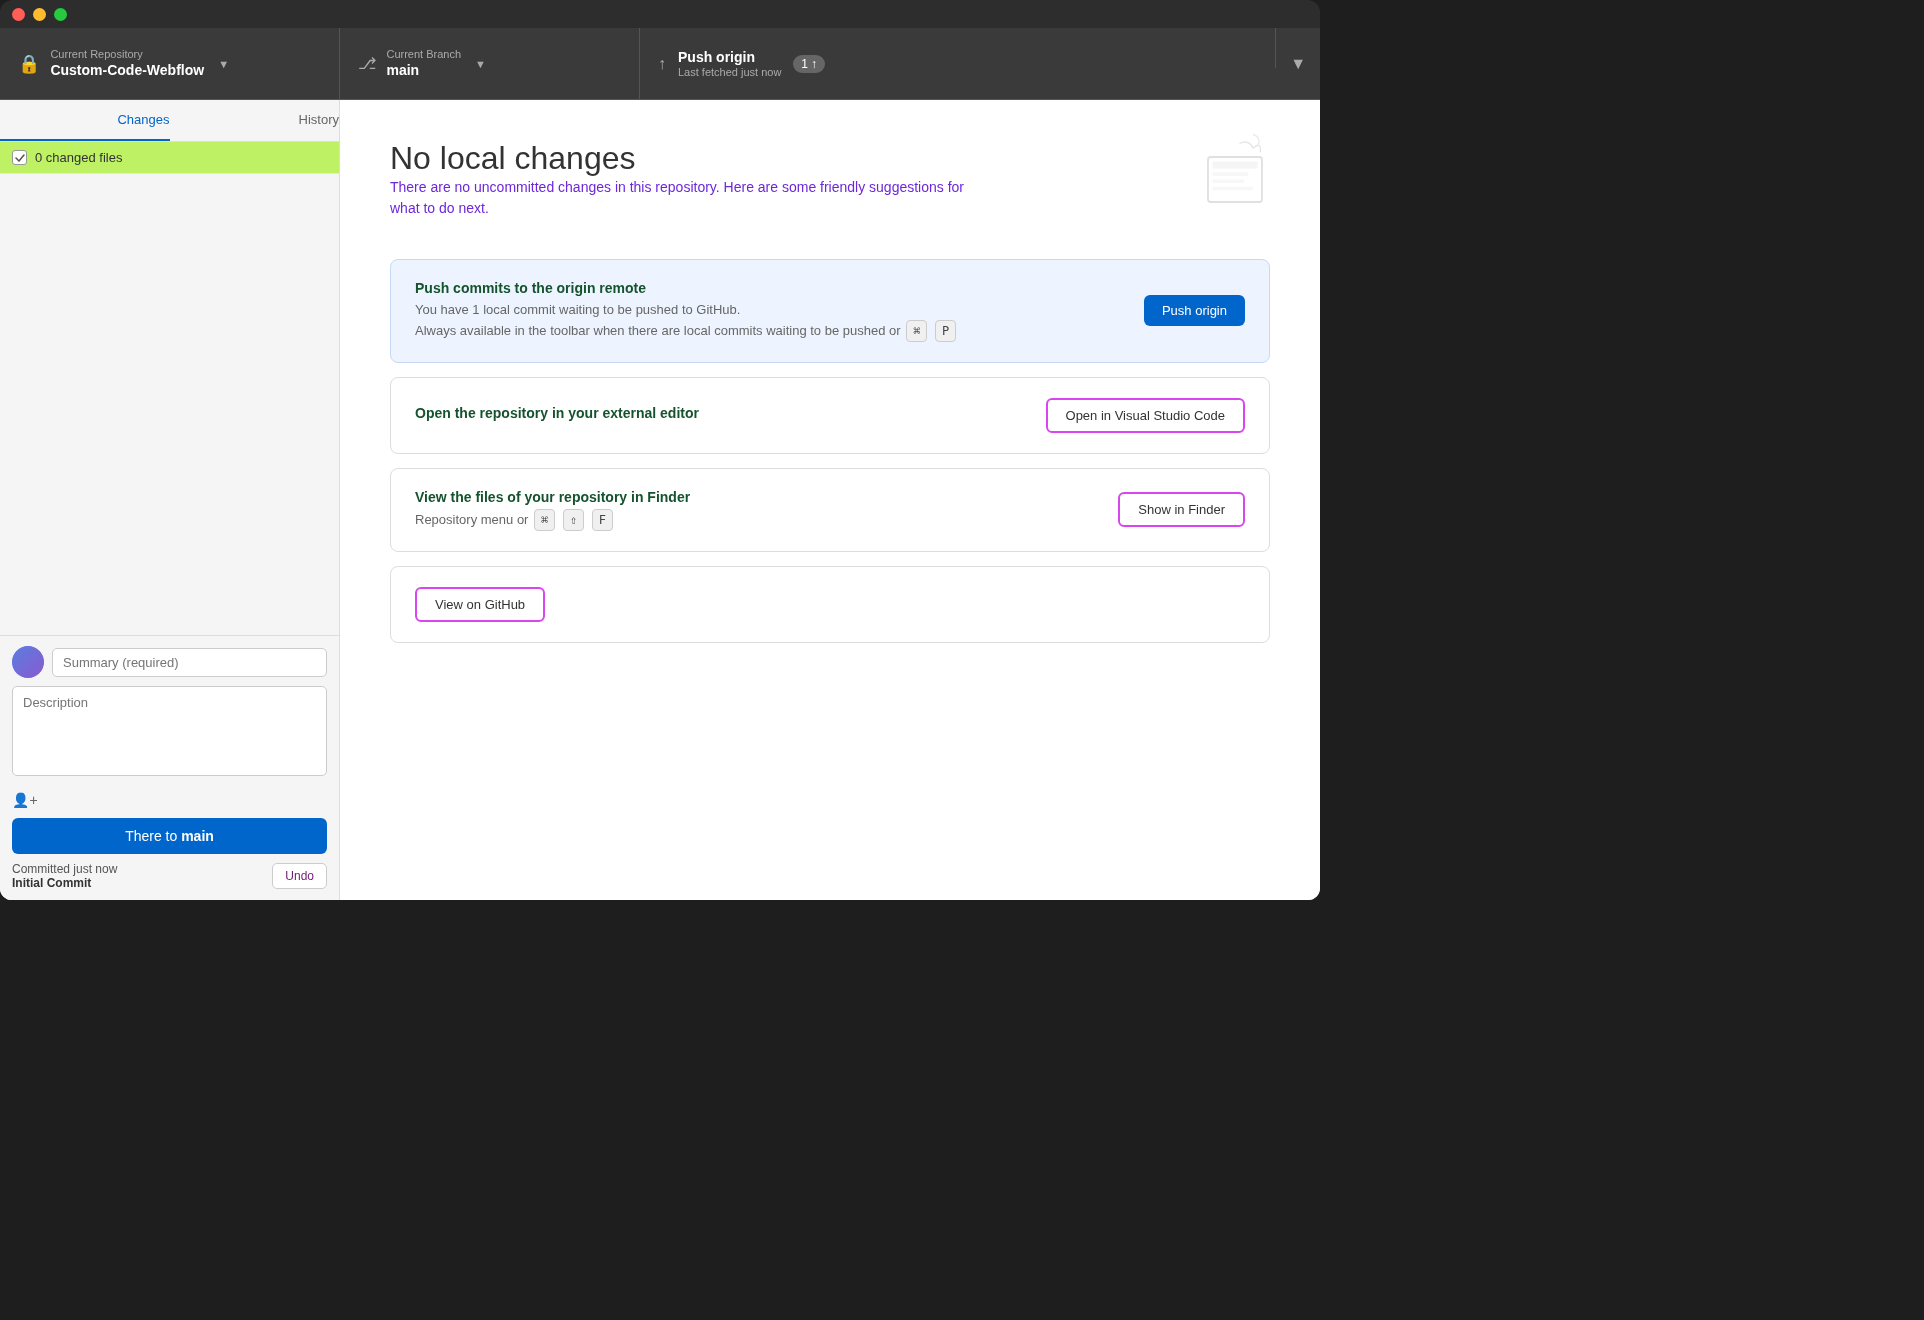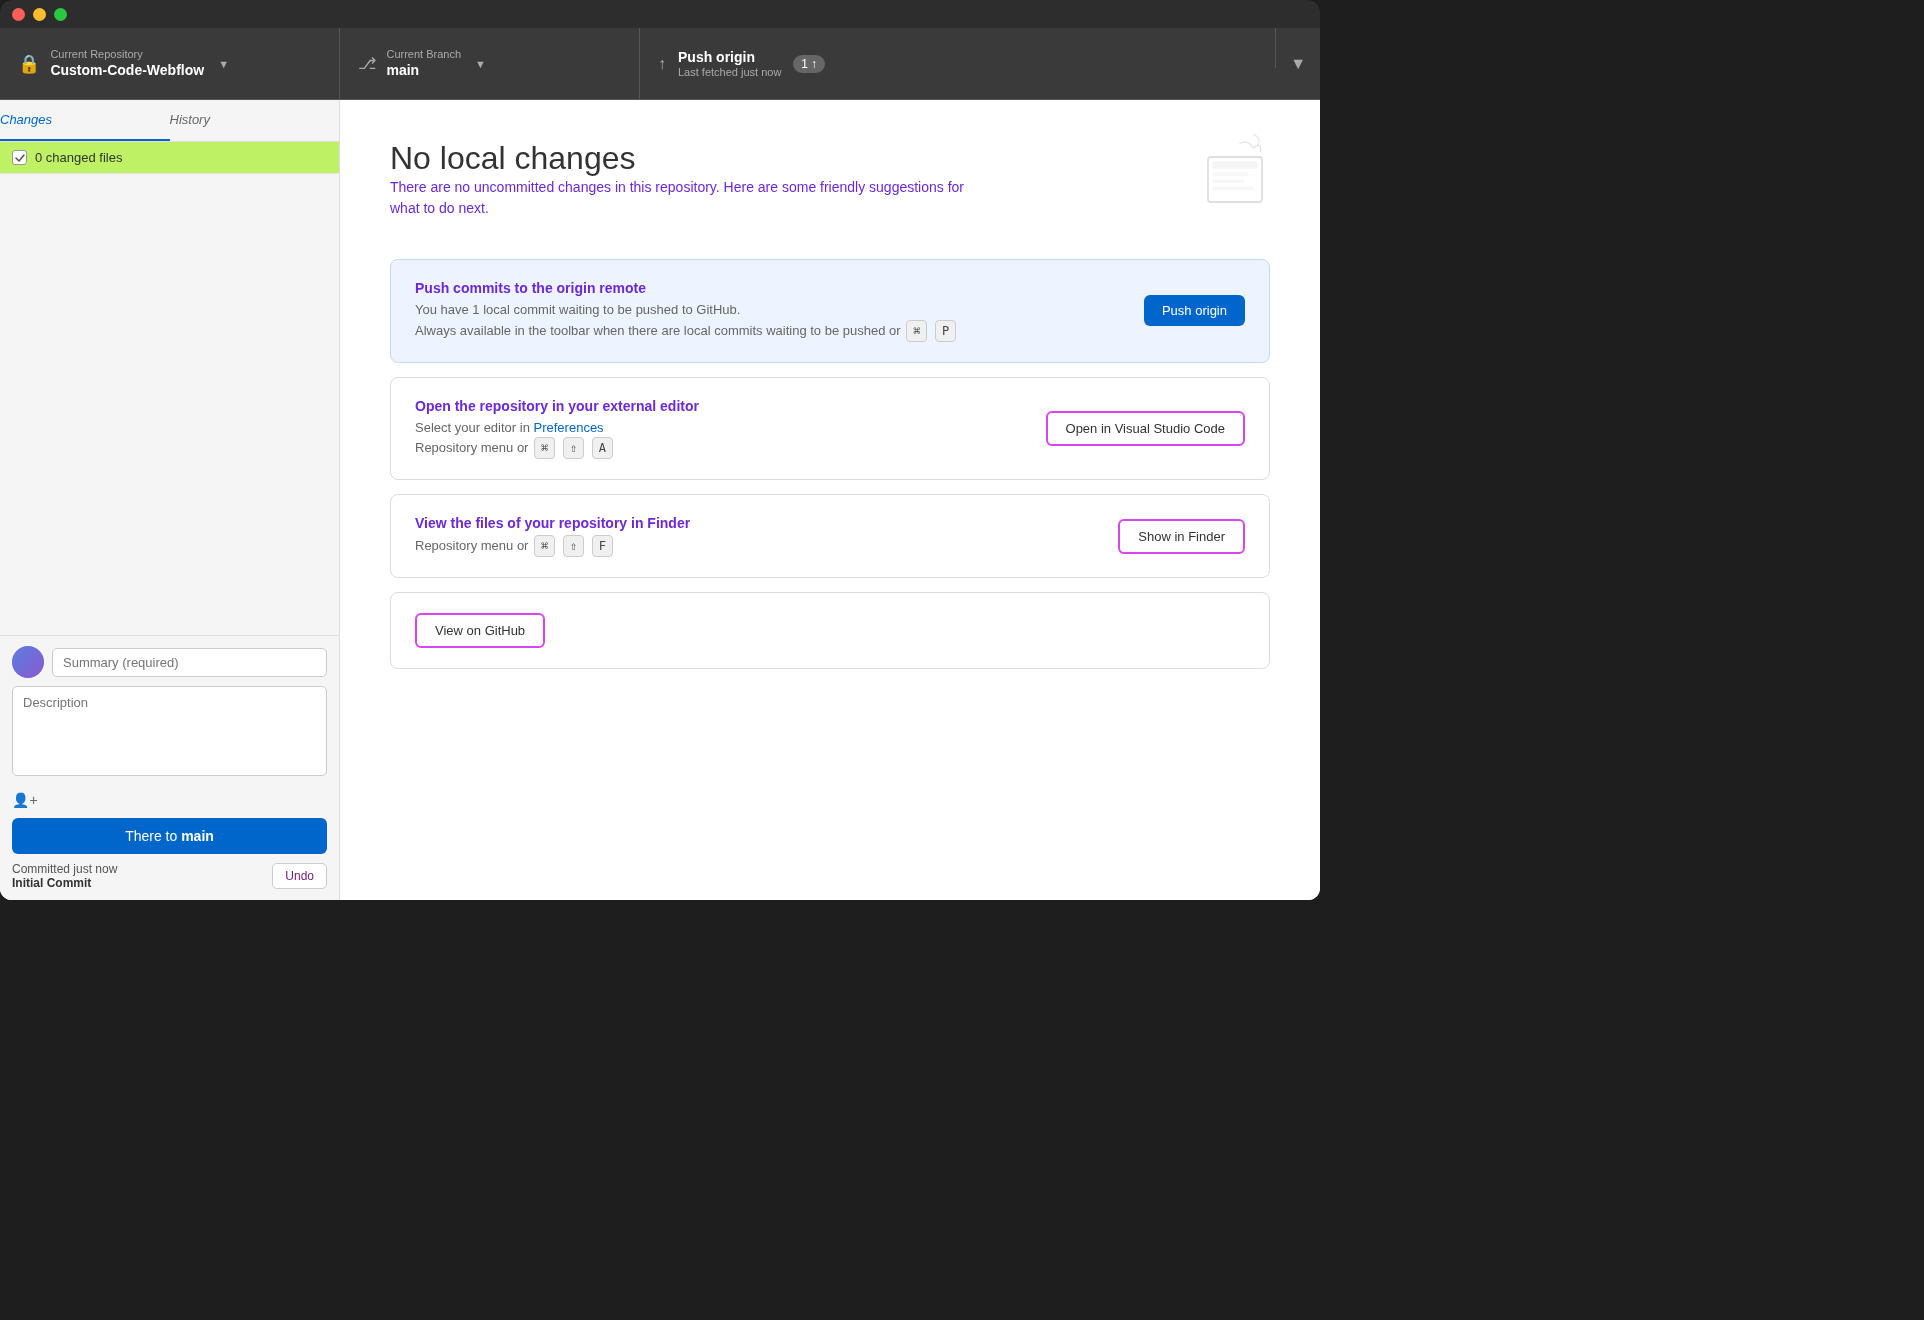--- a/index.html
+++ b/index.html
@@ -129,26 +129,25 @@
     }
 
     .sidebar-tabs {
       display: flex;
       border-bottom: 1px solid #ddd;
       background: #f5f5f5;
     }
     .sidebar-tab {
       flex: 1;
       padding: 12px 0;
-      text-align: left;
+      text-align: right;
       font-size: 13px;
       cursor: pointer;
       color: #666;
       border-bottom: 2px solid transparent;
-      font-style: italic;
     }
     .sidebar-tab.active {
       color: #0066cc;
       border-bottom: 2px solid #0066cc;
       font-weight: 500;
     }
 
     .changed-files-row {
       display: flex;
       align-items: center;
@@ -316,21 +315,21 @@
     }
     .suggestion-card.highlighted {
       background: #eef4ff;
       border-color: #c5d9f5;
     }
 
     .suggestion-text { flex: 1; }
     .suggestion-title {
       font-size: 14px;
       font-weight: 600;
-      color: #6d28d9;
+      color: #14532d;
       margin-bottom: 4px;
     }
     .suggestion-desc {
       font-size: 13px;
       color: #666;
       line-height: 1.5;
     }
     .suggestion-desc a {
       color: #0066cc;
       text-decoration: none;
@@ -491,27 +490,20 @@
           <span class="kbd">⌘</span>
           <span class="kbd">P</span>
         </div>
       </div>
       <button class="suggestion-btn btn-primary">Push origin</button>
     </div>
 
     <div class="suggestion-card">
       <div class="suggestion-text">
         <div class="suggestion-title">Open the repository in your external editor</div>
-        <div class="suggestion-desc">
-          Select your editor in <a href="#">Preferences</a><br>
-          Repository menu or
-          <span class="kbd">⌘</span>
-          <span class="kbd">⇧</span>
-          <span class="kbd">A</span>
-        </div>
       </div>
       <button class="suggestion-btn btn-secondary">Open in Visual Studio Code</button>
     </div>
 
     <div class="suggestion-card">
       <div class="suggestion-text">
         <div class="suggestion-title">View the files of your repository in Finder</div>
         <div class="suggestion-desc">
           Repository menu or
           <span class="kbd">⌘</span>

